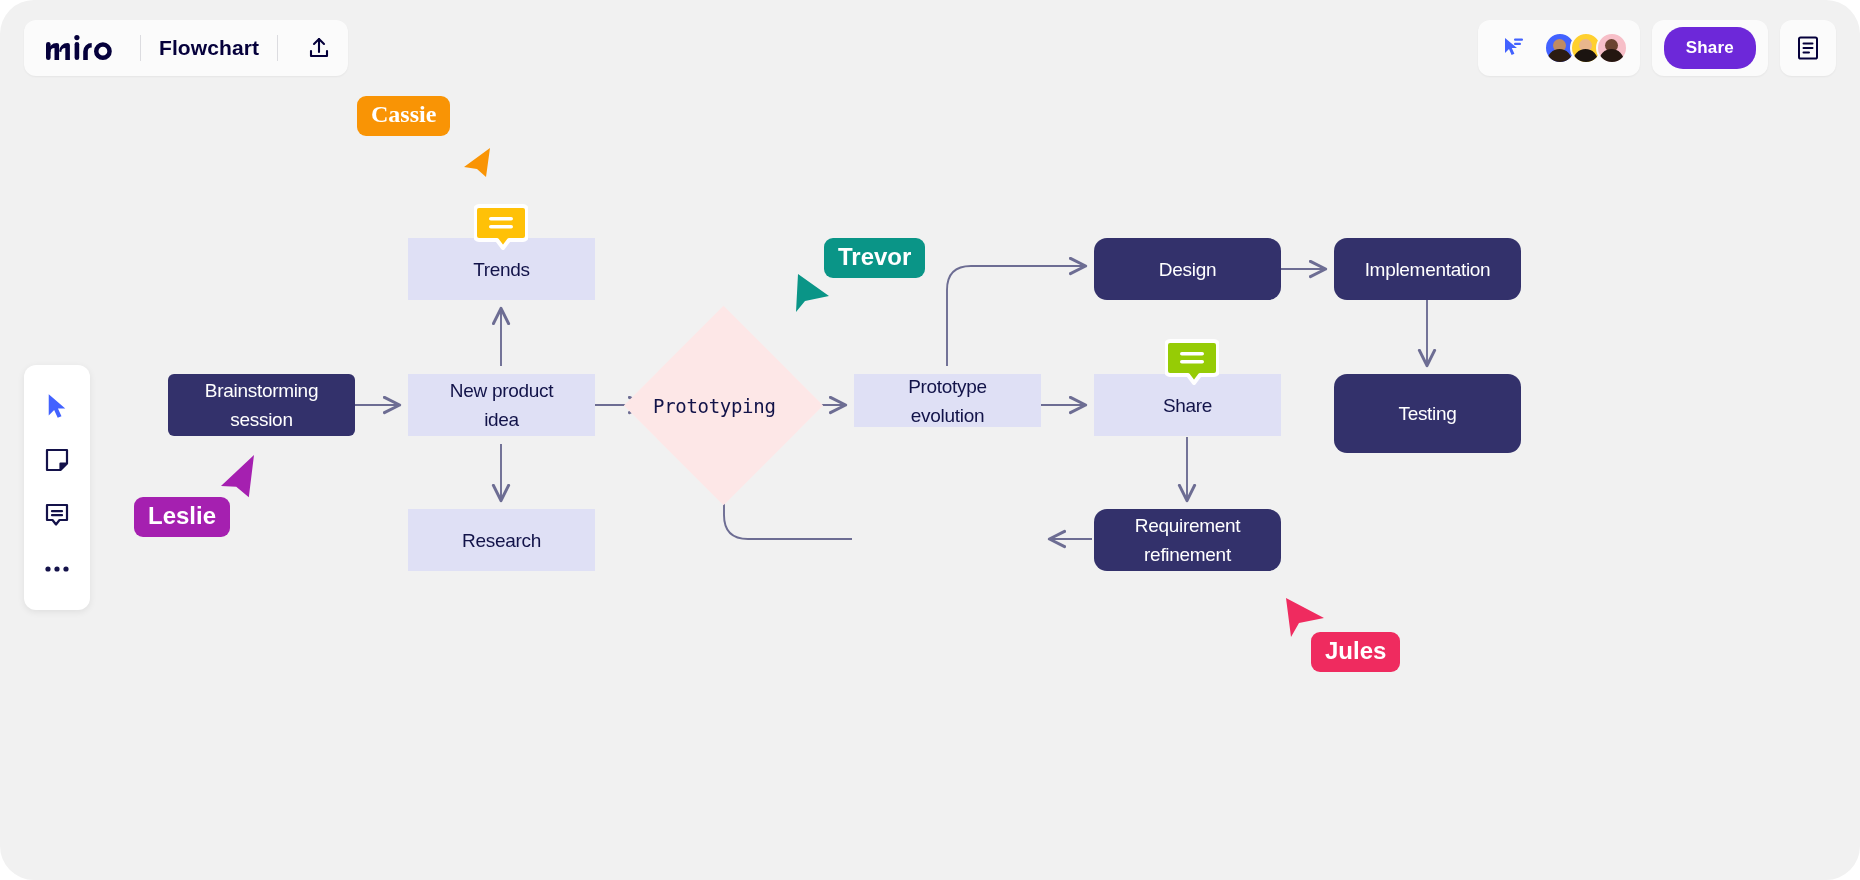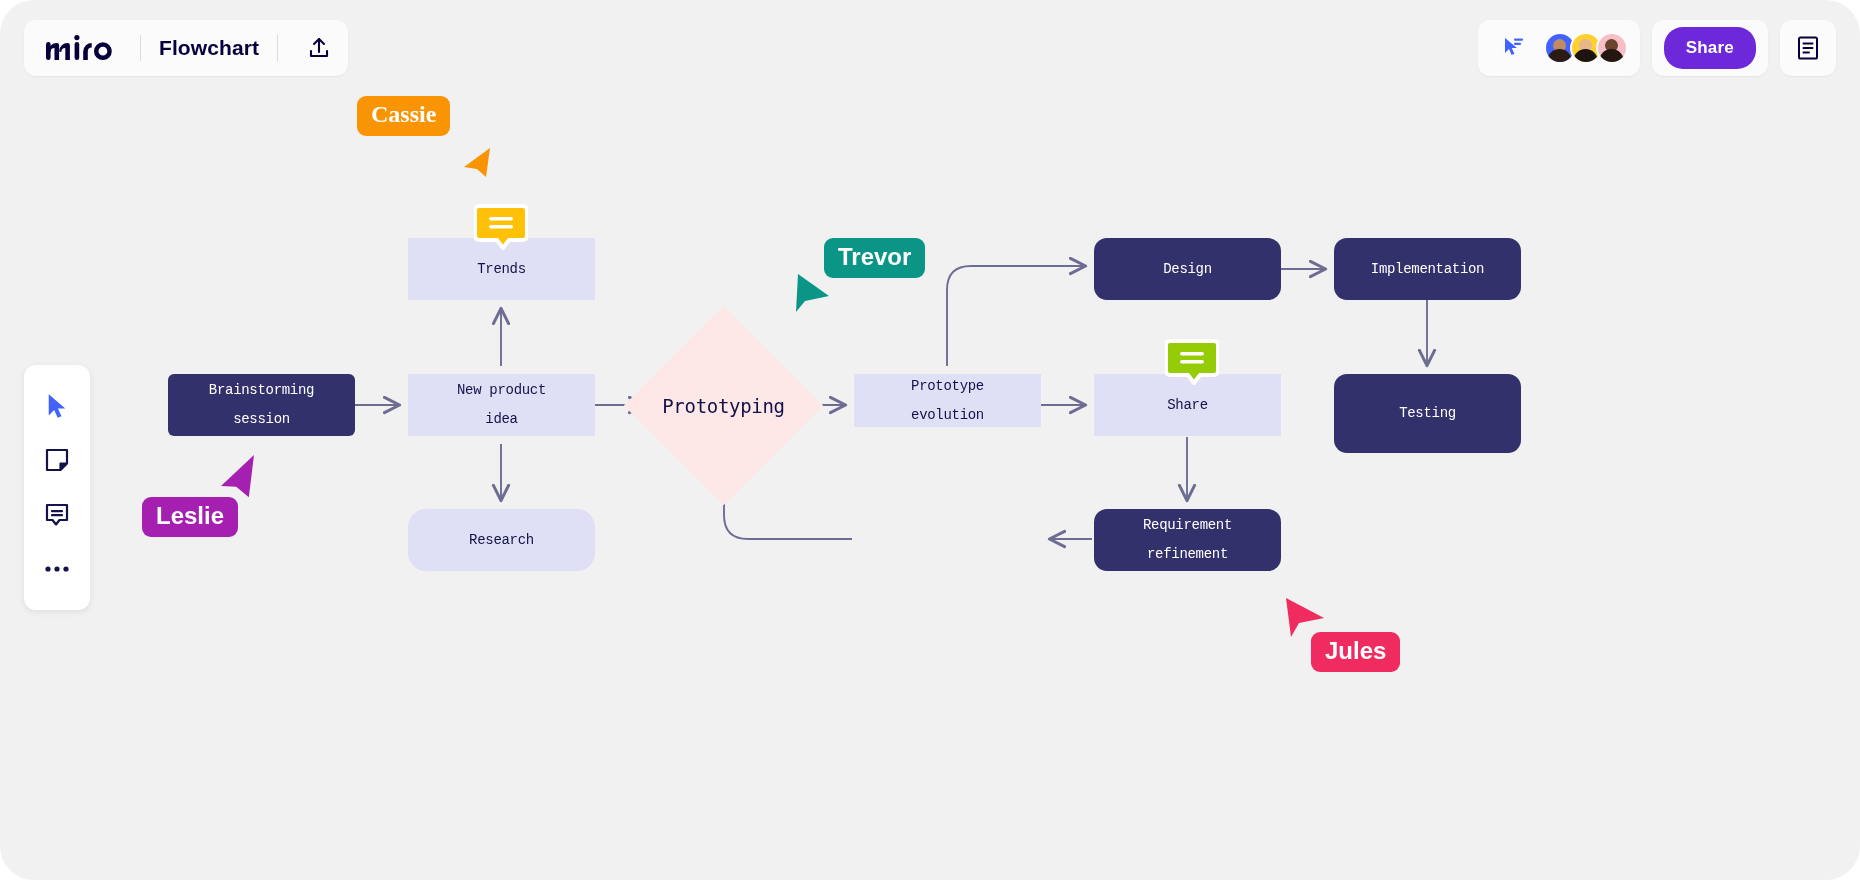--- a/index.html
+++ b/index.html
@@ -83,31 +83,31 @@
   }
 
   
   .canvas { position: absolute; inset: 0; }
   .canvas svg.edges { position: absolute; left: 0; top: 0; width: 1860px; height: 880px; }
 
   .node {
     position: absolute;
     display: flex; align-items: center; justify-content: center;
     text-align: center;
-    font-family: Liberation Mono, monospace;
-    font-size: 14px; line-height: 29px;
+    font-family: Liberation Sans, sans-serif;
+    font-size: 19px; line-height: 29px;
     letter-spacing: -.3px;
     white-space: pre-line;
   }
   .node.dark  { background: #33316b; color: #ffffff; border-radius: 13px; }
   .node.light { background: #dfe0f5; color: #121349; }
 
   .diamond {
     position: absolute;
-    display: flex; align-items: center; justify-content: center;
+    display: flex; align-items: center; justify-content: flex-start;
   }
   .diamond .dshape {
     position: absolute; inset: 0;
     background: #fde7e7; transform: rotate(45deg);
   }
   .diamond .dlabel {
     position: relative; z-index: 2;
     font-family: "DejaVu Sans Mono", "Liberation Mono", monospace;
     font-size: 19px; color: #121349; letter-spacing: -.3px;
   }
@@ -258,21 +258,21 @@
   </div>
 
   <div class="node dark" style="left:168px;top:374px;width:187px;height:62px;border-radius:6px;">Brainstorming
 session</div>
 
   <div class="node light" style="left:408px;top:238px;width:187px;height:62px;">Trends</div>
 
   <div class="node light" style="left:408px;top:374px;width:187px;height:62px;">New product
 idea</div>
 
-  <div class="node light" style="left:408px;top:509px;width:187px;height:62px;border-radius:18px;">Research</div>
+  <div class="node light" style="left:408px;top:509px;width:187px;height:62px;">Research</div>
 
   <div class="diamond" style="left:653px;top:335px;width:141px;height:141px;">
     <div class="dshape"></div>
     <div class="dlabel">Prototyping</div>
   </div>
 
   <div class="node light" style="left:854px;top:374px;width:187px;height:53px;">Prototype
 evolution</div>
 
 
@@ -303,21 +303,21 @@
     </svg>
   </div>
 
   <div class="cursor-label" style="left:357px;top:96px;background:#f99405;font-family:Liberation Serif, serif;">Cassie</div>
   <div class="cursor-arrow" style="left:452px;top:130px;">
     <svg width="48" height="48" viewBox="0 0 48 48">
       <path d="M38,18 L12,37 L25,39 L34,47 Z" fill="#f99405"></path>
     </svg>
   </div>
 
-  <div class="cursor-label" style="left:142px;top:497px;background:#a520b0;">Leslie</div>
+  <div class="cursor-label" style="left:134px;top:497px;background:#a520b0;">Leslie</div>
   <div class="cursor-arrow" style="left:208px;top:452px;">
     <svg width="52" height="52" viewBox="0 0 52 52">
       <path d="M49,6 L12,32 L27,35 L38,47 Z" fill="#a520b0" transform="rotate(-8 26 26)"></path>
     </svg>
   </div>
 
   <div class="cursor-label" style="left:824px;top:238px;background:#0a9587;">Trevor</div>
   <div class="cursor-arrow" style="left:786px;top:268px;">
     <svg width="52" height="52" viewBox="0 0 52 52">
       <path d="M12,6 L10,44 L19,33 L43,28 Z" fill="#0a9587"></path>

